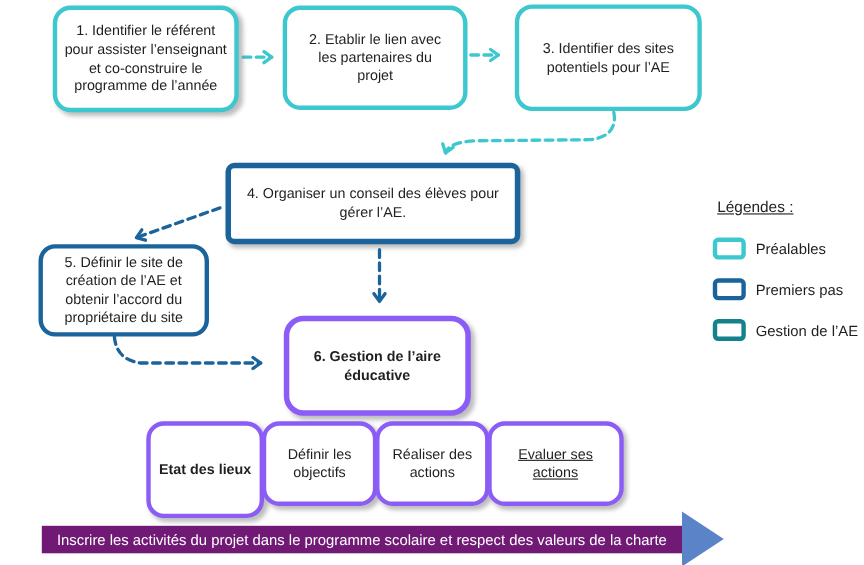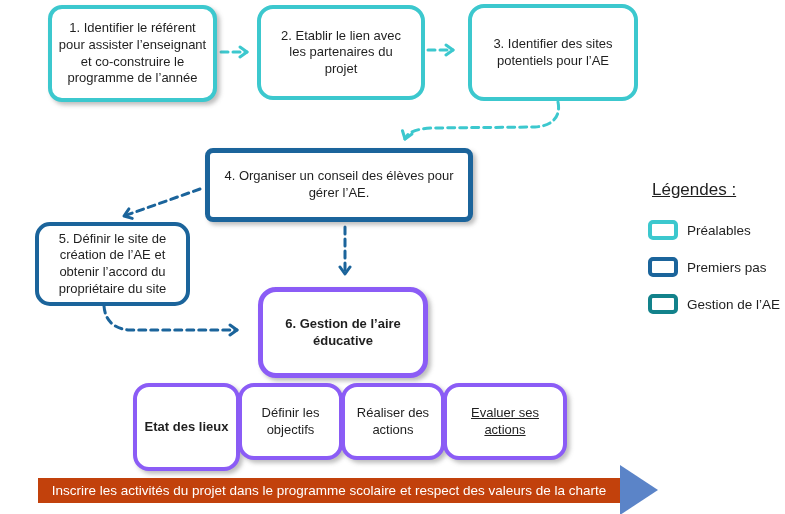--- a/index.html
+++ b/index.html
@@ -11,42 +11,42 @@
   .blue-stroke { stroke:#1B649B; }
 
   .box { position:absolute; background:#fff; box-sizing:border-box;
          display:flex; align-items:center; justify-content:center;
          text-align:center; font-size:13px; line-height:1.28; }
   .cyan { border:4px solid #3CC8CE; border-radius:16px; }
   .blue { border:4px solid #1B649B; border-radius:15px; }
   .teal { border:4px solid #8b5cf6; border-radius:16px; }
   .shadow { box-shadow:3px 3px 4px rgba(110,110,110,0.45); }
 
-  #b1 { left:48px;  top:5px;   width:169px; height:97px; padding:0 6px;border-radius:14px; }
+  #b1 { left:48px;  top:5px;   width:169px; height:97px; padding:0 6px; }
   #b2 { left:257px; top:5px;   width:168px; height:95px; padding:0 12px; }
   #b3 { left:468px; top:4px;   width:170px; height:97px; padding:12px 14px; }
   #b4 { left:205px; top:148px; width:268px; height:74px; border-width:5px; border-radius:8px; padding:0 10px; }
   #b5 { left:35px;  top:222px; width:155px; height:84px; padding:0 6px; }
   #b6 { left:258px; top:287px; width:170px; height:91px; border-width:5px; border-radius:18px; font-weight:bold; padding:0 16px; }
 
   #s1 { left:133px; top:383px; width:107px; height:88px; padding:0 4px;font-weight:bold; }
   #s2 { left:238px; top:383px; width:105px; height:77px; padding:0 8px; }
   #s3 { left:341px; top:383px; width:104px; height:77px; padding:0 8px; }
   #s4 { left:443px; top:383px; width:124px; height:77px; padding:0 12px;text-decoration:underline; }
 
   .legend { position:absolute; left:648px; top:180px; width:137px; }
-  .legend-title { font-size:17px; text-decoration:underline; margin:0 0 20px 4px; }
+  .legend-title { font-size:14px; text-decoration:underline; margin:0 0 20px 4px; }
   .legend-item { display:flex; align-items:center; gap:9px; margin-bottom:17px; font-size:13.5px; }
   .swatch { width:22px; height:12px; border-radius:5px; border:4px solid; background:#fff; flex:none; }
   .swatch-0 { border-color:#3CC8CE; }
   .swatch-1 { border-color:#1B649B; }
   .swatch-2 { border-color:#12828B; }
 
   .banner-body { position:absolute; left:38px; top:478px; width:582px; height:25px;
-                 background:#c2410c; color:#ffffff; font-size:13.5px;
+                 background:#701a75; color:#ffffff; font-size:13.5px;
                  display:flex; align-items:center; justify-content:center; white-space:nowrap; }
   .banner-head { position:absolute; left:620px; top:465px; width:0; height:0;
                  border-top:25px solid transparent; border-bottom:25px solid transparent;
                  border-left:38px solid #5B84C8; }
 </style>
 </head>
 <body>
 
 <div class="canvas">
 

